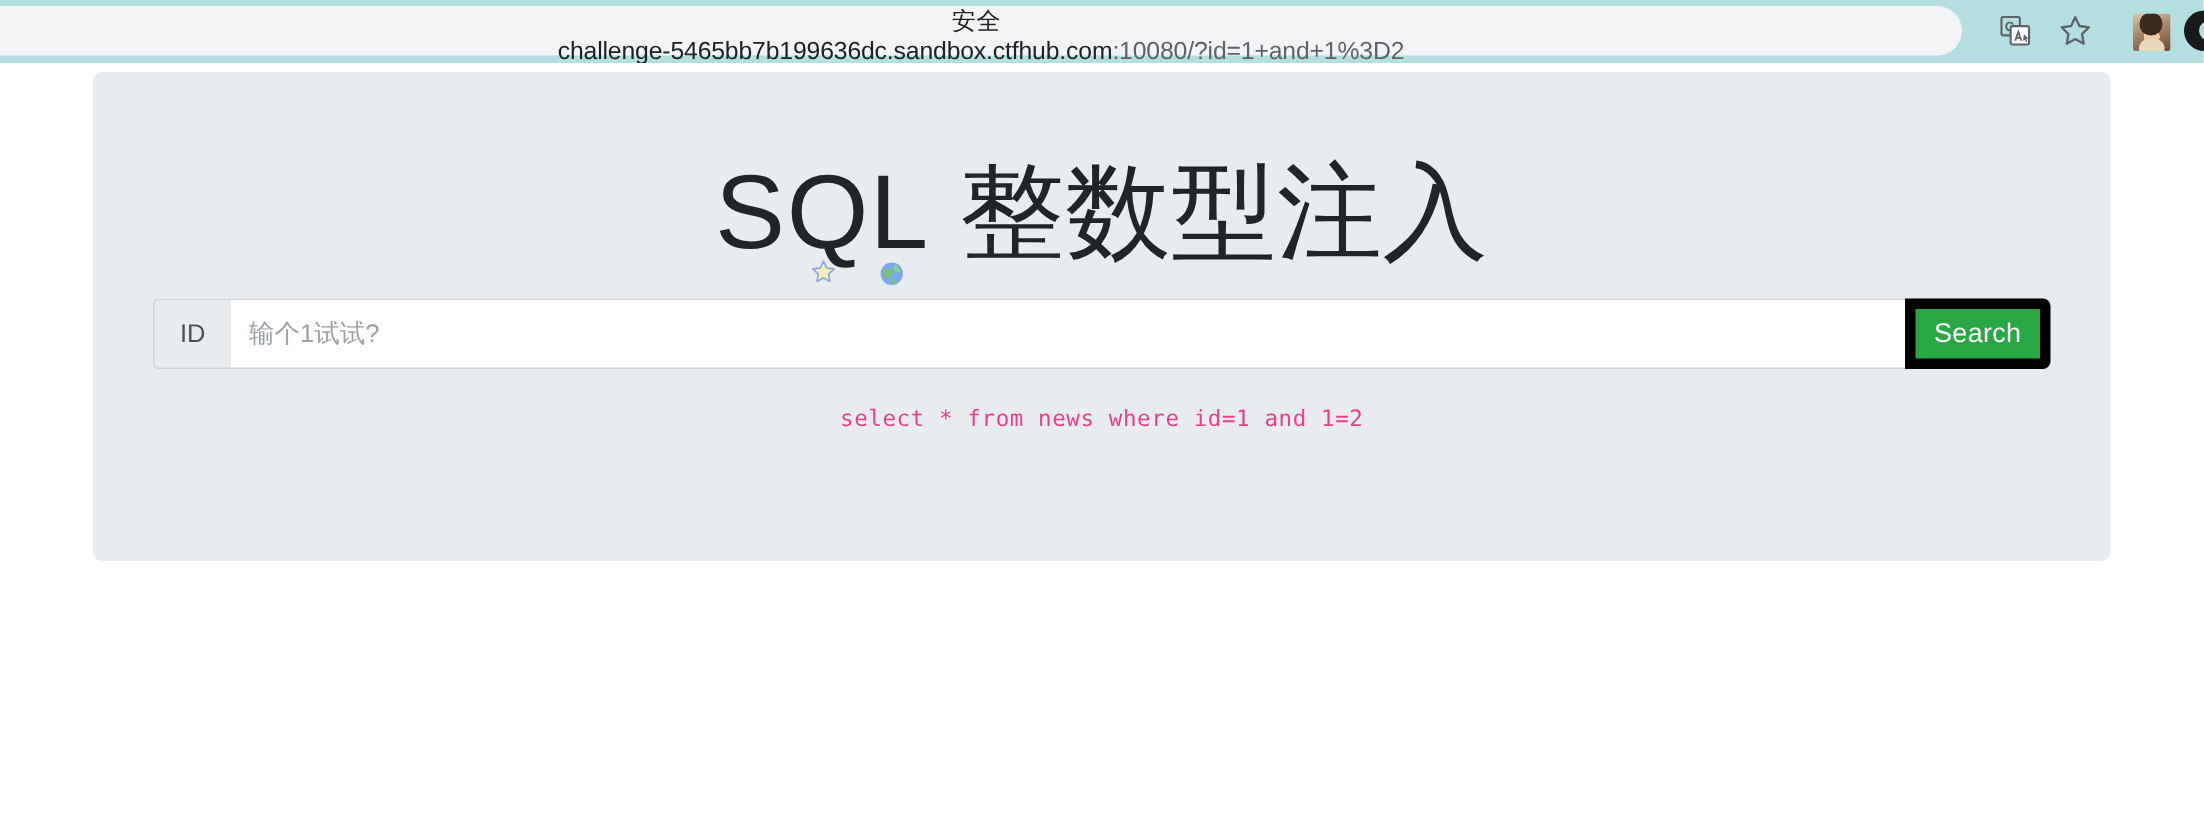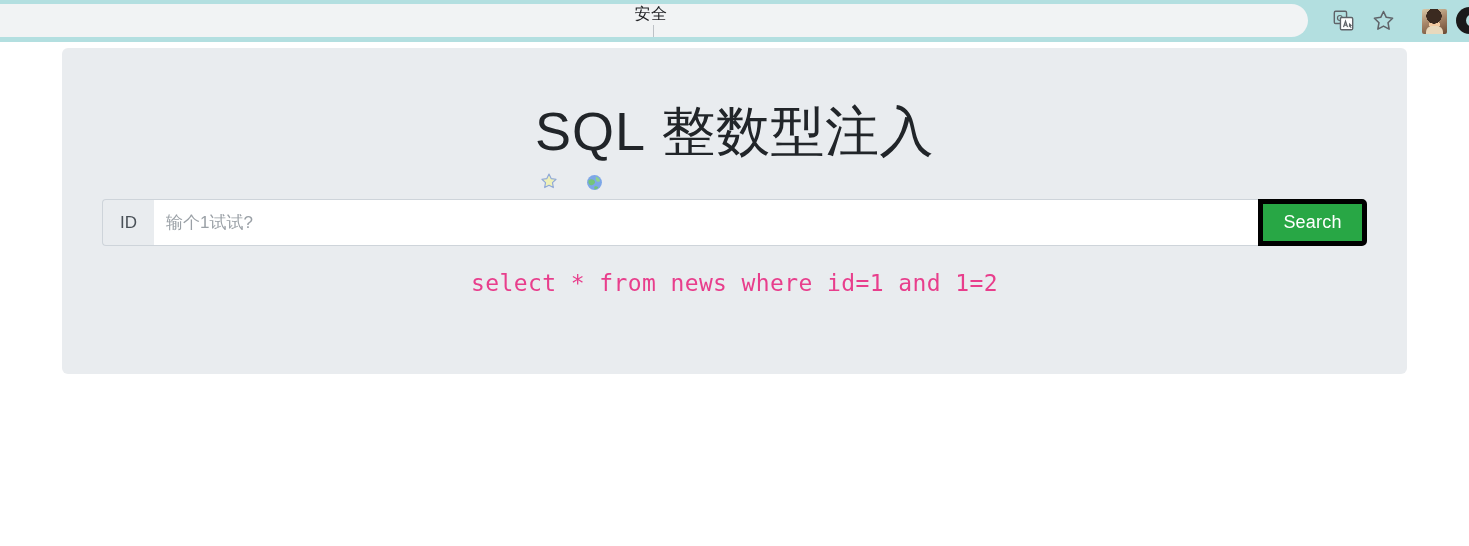--- a/index.html
+++ b/index.html
@@ -138,21 +138,21 @@
     background: #e9ecef;
     border-radius: 6px;
   }
 
   .page-title {
     position: absolute;
     top: 52px;
     left: 0;
     width: 100%;
     text-align: center;
-    font-size: 54px;
+    font-size: 70px;
     font-weight: 400;
     color: #212529;
     line-height: 1.18;
     letter-spacing: 0.5px;
     white-space: nowrap;
   }
   .page-title .title-latin { letter-spacing: 1px; }
 
   .deco-star {
     position: absolute;
@@ -203,53 +203,54 @@
     border-right: 0;
     font-size: 17px;
     color: #495057;
     padding: 0 12px;
     outline: none;
     font-family: "Liberation Sans", "DejaVu Sans", sans-serif;
   }
   .id-input::placeholder { color: #9aa0a6; opacity: 1; }
 
   .search-button {
-    width: 109px;
+    width: 97px;
     background: #28a745;
-    border: 5px solid #000000;
+    border: 7px solid #000000;
     border-radius: 0 5px 5px 0;
     color: #ffffff;
     font-size: 18px;
     font-family: "Liberation Sans", "DejaVu Sans", sans-serif;
     cursor: pointer;
     letter-spacing: 0.2px;
   }
 
   
   .sql-echo {
     position: absolute;
     top: 222px;
     left: 0;
     width: 100%;
     text-align: center;
     font-family: "DejaVu Sans Mono", "Liberation Mono", monospace;
-    font-size: 23px;
+    font-size: 15px;
     color: #e83e8c;
     letter-spacing: 0.4px;
     white-space: nowrap;
   }
 </style>
 </head>
 <body>
 
 <div class="browser-chrome">
 
   <div class="omnibox">
     <span class="security-label">安全</span>
     <span class="omnibox-divider"></span>
+    <span class="url-text"><span>challenge-5465bb7b199636dc.sandbox.ctfhub.com</span><span class="url-dim">:10080/?id=1+and+1%3D2</span></span>
   </div>
 
   <div class="chrome-actions">
 
     <div class="chrome-icon translate-icon">
       <svg width="21" height="21" viewBox="0 0 24 24" aria-hidden="true">
         <rect x="1.5" y="1.5" width="14" height="14" rx="1.5" fill="none" stroke="#5f6368" stroke-width="1.6"></rect>
         <text x="4" y="12.4" font-family="Liberation Sans, sans-serif" font-size="10" font-weight="700" fill="#5f6368">G</text>
         <rect x="8.5" y="8.5" width="14" height="14" rx="1.5" fill="#ffffff" stroke="#5f6368" stroke-width="1.6"></rect>
         <path d="M12 19.6 L14.3 12.8 L16.6 19.6 M12.9 17.4 H15.7" fill="none" stroke="#5f6368" stroke-width="1.4"></path>

